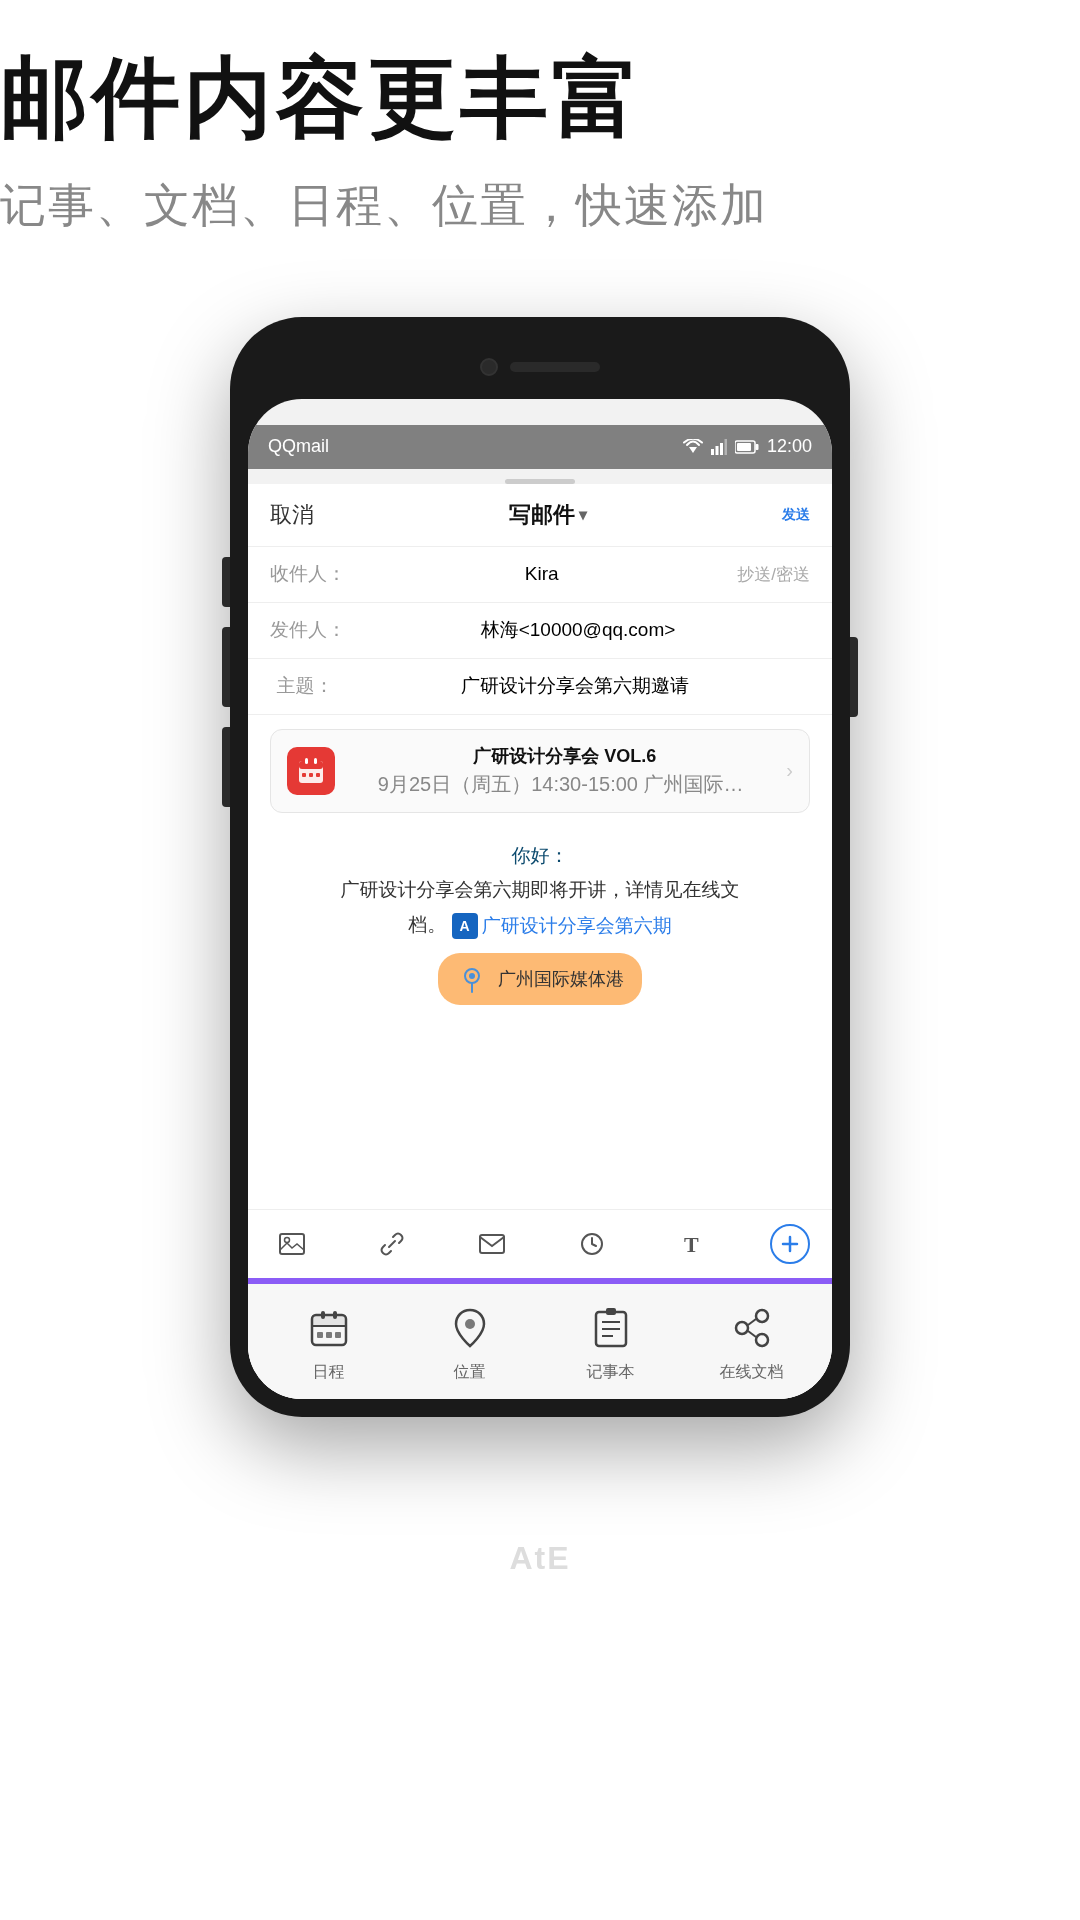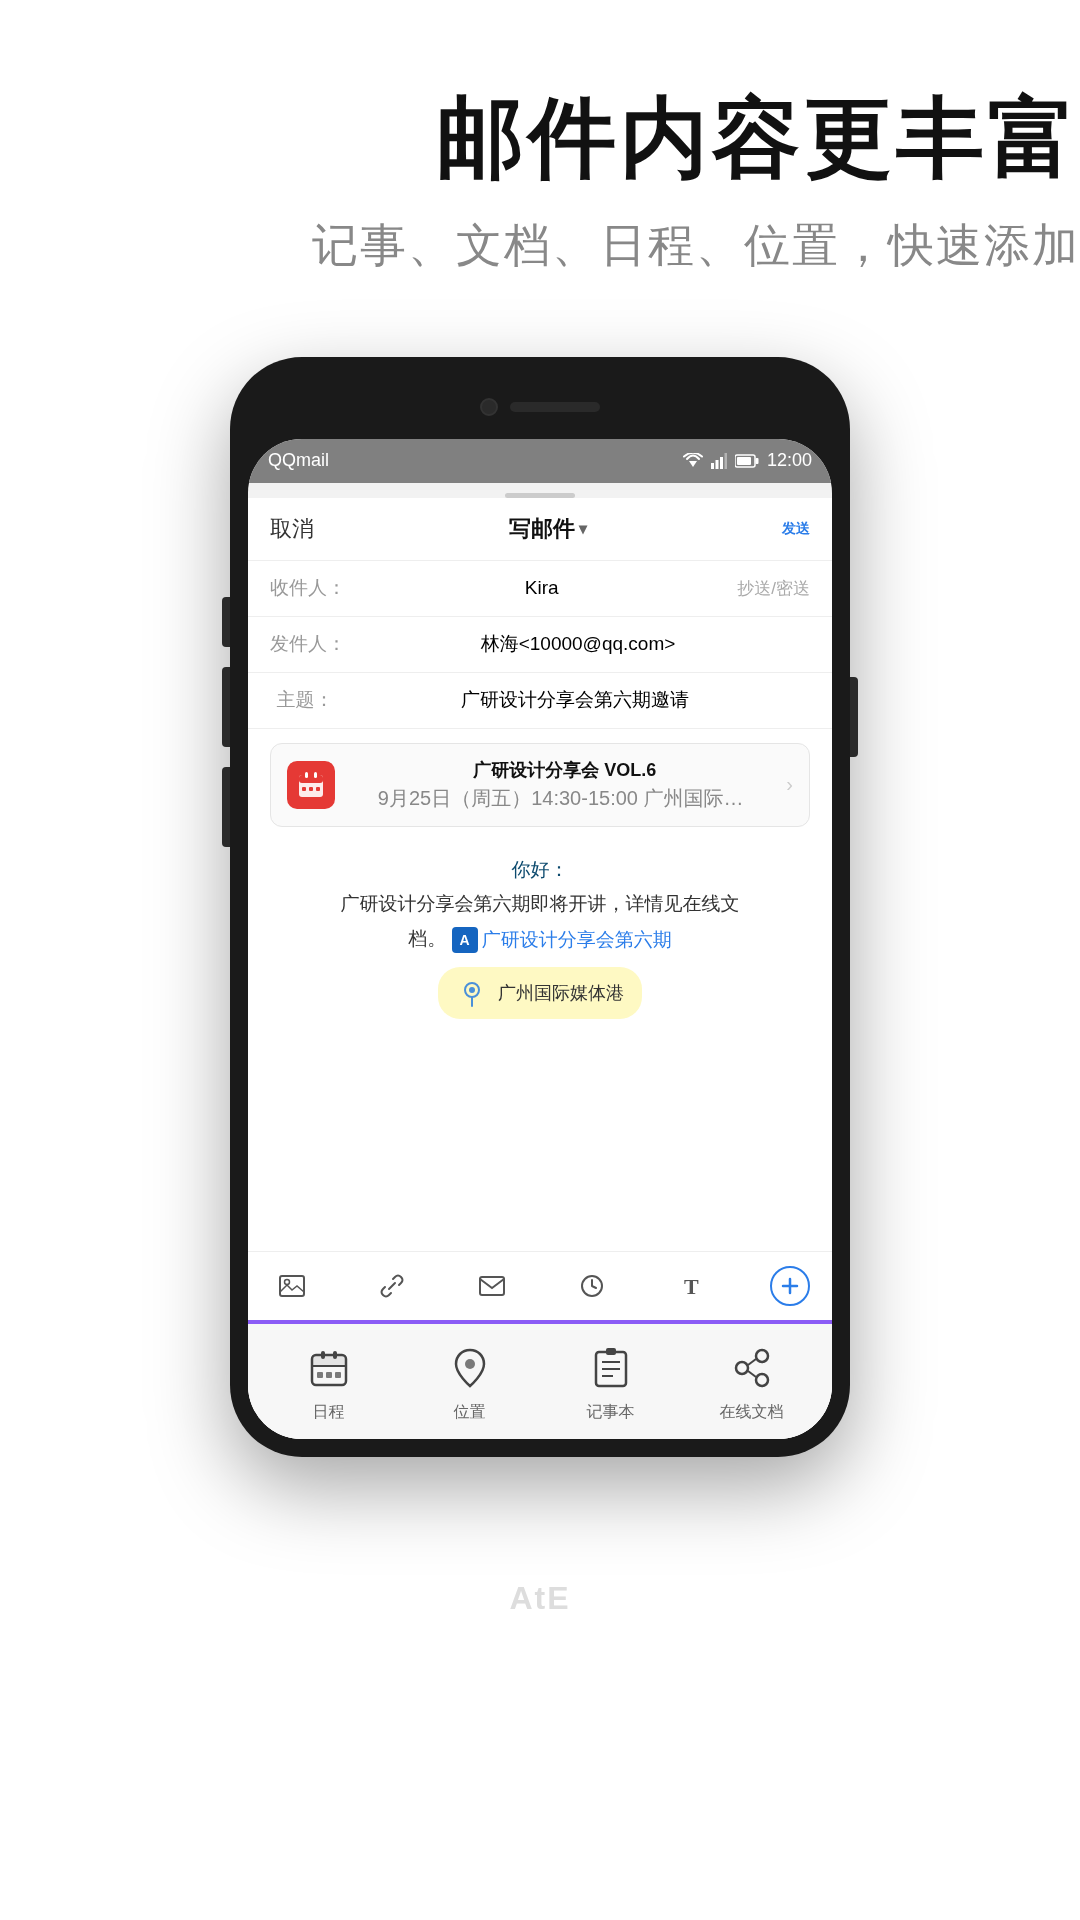--- a/index.html
+++ b/index.html
@@ -10,22 +10,22 @@
       background: #ffffff;
       font-family: -apple-system, 'PingFang SC', 'Hiragino Sans GB', 'Microsoft YaHei', sans-serif;
       display: flex;
       flex-direction: column;
       align-items: center;
     }
 
     
     .hero-section {
       width: 100%;
-      text-align: right;
-      padding-top: 90px;
+      text-align: left;
+      padding-top: 50px;
       padding-bottom: 40px;
     }
     .hero-title {
       font-size: 88px;
       font-weight: 900;
       color: #111111;
       letter-spacing: 4px;
       line-height: 1.1;
     }
     .hero-subtitle {
@@ -93,20 +93,21 @@
 
     
     .status-bar {
       background: #808080;
       height: 44px;
       display: flex;
       align-items: center;
       justify-content: space-between;
       padding: 0 20px;
       flex-shrink: 0;
+      margin-top: 26px;
     }
     .status-app-name {
       color: #ffffff;
       font-size: 18px;
       font-weight: 500;
     }
     .status-icons {
       display: flex;
       align-items: center;
       gap: 8px;
@@ -277,21 +278,21 @@
       color: #333333;
       margin-top: 8px;
       line-height: 1.6;
     }
 
     
     .location-card {
       display: inline-flex;
       align-items: center;
       gap: 10px;
-      background: #fef9c3;
+      background: #fdba74;
       border-radius: 22px;
       padding: 10px 18px;
       margin-top: 12px;
     }
     .loc-icon {
       width: 32px;
       height: 32px;
       display: flex;
       align-items: center;
       justify-content: center;
@@ -329,21 +330,21 @@
       display: flex;
       align-items: center;
       justify-content: center;
       color: #2b7de9;
       font-size: 24px;
     }
 
     
     .bottom-tray {
       background: #f7f7f7;
-      border-top: 4px solid #8b5cf6;
+      border-top: 6px solid #8b5cf6;
       padding: 18px 10px 16px;
       display: flex;
       justify-content: space-around;
     }
     .tray-item {
       display: flex;
       flex-direction: column;
       align-items: center;
       gap: 8px;
       min-width: 100px;

